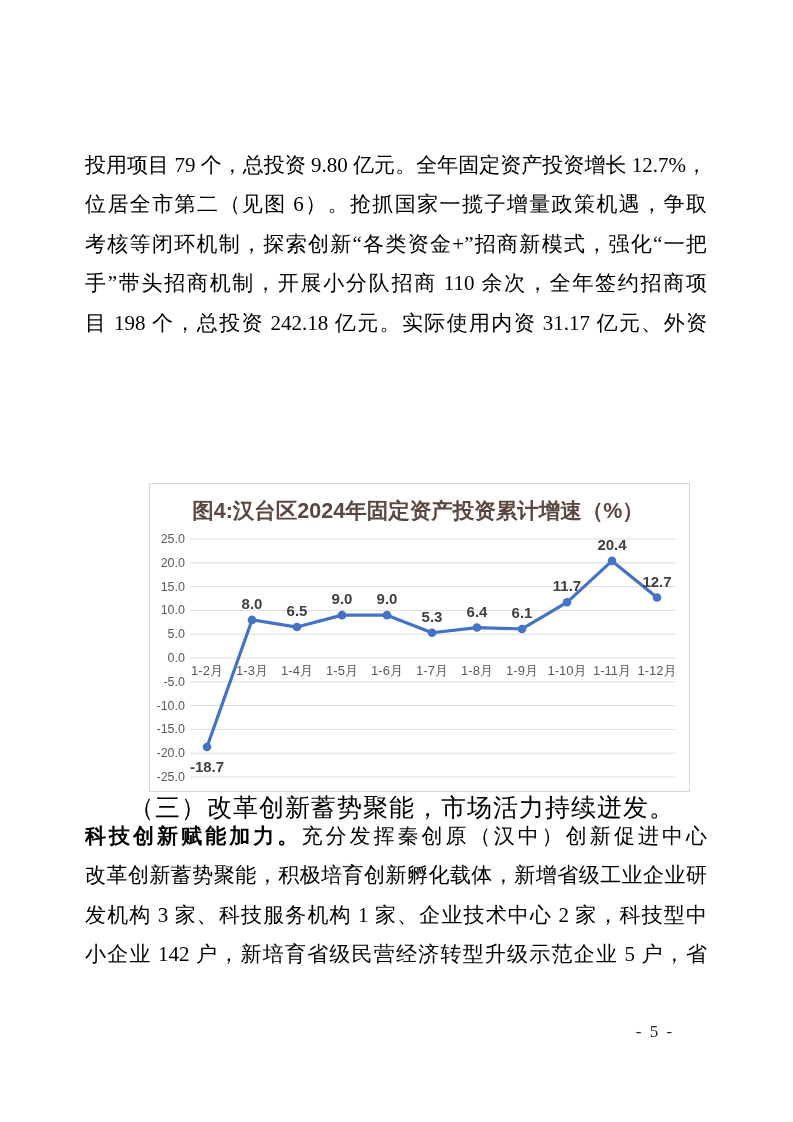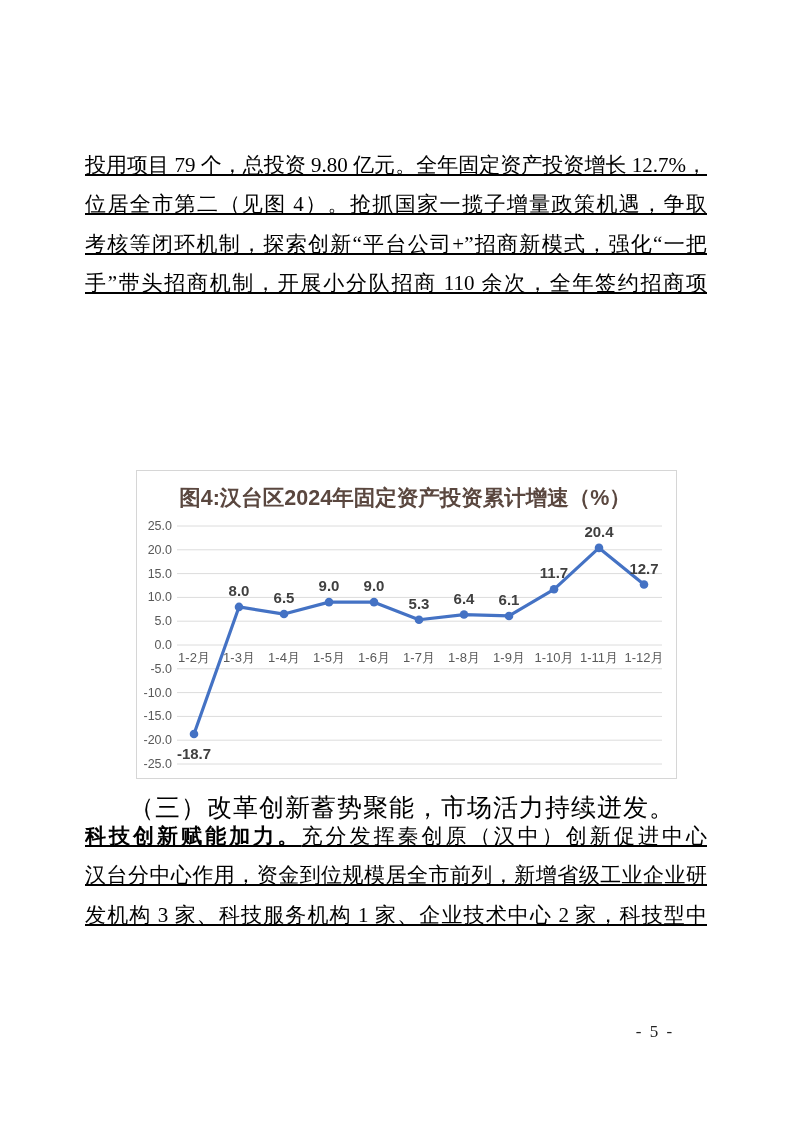--- a/index.html
+++ b/index.html
@@ -14,21 +14,20 @@
   .textblock{position:absolute;left:85px;width:622px;}
   .tline{
     font-size:21px;
     line-height:39.4px;
     height:39.4px;
     text-align:justify;
     text-align-last:justify;
     text-justify:inter-character;
     overflow:hidden;
     white-space:normal;
-    text-decoration:underline;
   }
   .tline .rb{font-weight:700;}
   #para1{top:146px;}
   #para2{top:817px;}
   .heading{
     position:absolute;left:85px;top:788px;width:622px;
     font-size:25px;line-height:39.4px;height:39.4px;
     text-indent:44px;
     letter-spacing:1px;
   }
@@ -46,26 +45,27 @@
     letter-spacing:2px;
   }
 </style>
 </head>
 <body>
 
 <div class="page">
 
   <div class="textblock" id="para1">
       <div class="tline"><span class="rn">投用项目 79 个，总投资 9.80 亿元。全年固定资产投资增长 12.7%，</span></div>
-      <div class="tline"><span class="rn">位居全市第二（见图 4）。抢抓国家一揽子增量政策机遇，争取</span></div>
-      <div class="tline"><span class="rn">考核等闭环机制，探索创新“平台公司+”招商新模式，强化“一把</span></div>
+      <div class="tline"><span class="rn">位居全市第二（见图 6）。抢抓国家一揽子增量政策机遇，争取</span></div>
+      <div class="tline"><span class="rn">考核等闭环机制，探索创新“各类资金+”招商新模式，强化“一把</span></div>
       <div class="tline"><span class="rn">手”带头招商机制，开展小分队招商 110 余次，全年签约招商项</span></div>
+      <div class="tline"><span class="rn">目 198 个，总投资 242.18 亿元。实际使用内资 31.17 亿元、外资</span></div>
     </div>
 
-  <figure class="chart-box" style="margin:0">
+  <figure class="chart-box" style="margin:13px">
     <svg id="chart-svg" width="538" height="306" viewBox="0 0 538 306">
         <text x="268" y="34" text-anchor="middle" font-family="&quot;Liberation Sans&quot;,&quot;DejaVu Sans&quot;,sans-serif" font-size="21.5" font-weight="700" fill="#5a473f">图4:汉台区2024年固定资产投资累计增速（%）</text>
         <line x1="40" y1="55" x2="525" y2="55" stroke="#dcdcdc" stroke-width="1"></line>
         <text x="35" y="59" text-anchor="end" font-family="&quot;Liberation Sans&quot;,&quot;DejaVu Sans&quot;,sans-serif" font-size="12.5" fill="#595959">25.0</text>
         <line x1="40" y1="78.8" x2="525" y2="78.8" stroke="#dcdcdc" stroke-width="1"></line>
         <text x="35" y="82.8" text-anchor="end" font-family="&quot;Liberation Sans&quot;,&quot;DejaVu Sans&quot;,sans-serif" font-size="12.5" fill="#595959">20.0</text>
         <line x1="40" y1="102.6" x2="525" y2="102.6" stroke="#dcdcdc" stroke-width="1"></line>
         <text x="35" y="106.6" text-anchor="end" font-family="&quot;Liberation Sans&quot;,&quot;DejaVu Sans&quot;,sans-serif" font-size="12.5" fill="#595959">15.0</text>
         <line x1="40" y1="126.39999999999999" x2="525" y2="126.39999999999999" stroke="#dcdcdc" stroke-width="1"></line>
         <text x="35" y="130.39999999999998" text-anchor="end" font-family="&quot;Liberation Sans&quot;,&quot;DejaVu Sans&quot;,sans-serif" font-size="12.5" fill="#595959">10.0</text>
@@ -117,19 +117,20 @@
         <text x="417" y="107.30799999999999" text-anchor="middle" font-family="&quot;Liberation Sans&quot;,&quot;DejaVu Sans&quot;,sans-serif" font-size="15" font-weight="700" fill="#404040">11.7</text>
         <text x="462" y="65.896" text-anchor="middle" font-family="&quot;Liberation Sans&quot;,&quot;DejaVu Sans&quot;,sans-serif" font-size="15" font-weight="700" fill="#404040">20.4</text>
         <text x="507" y="102.548" text-anchor="middle" font-family="&quot;Liberation Sans&quot;,&quot;DejaVu Sans&quot;,sans-serif" font-size="15" font-weight="700" fill="#404040">12.7</text>
       </svg>
   </figure>
 
   <div class="heading">（三）改革创新蓄势聚能，市场活力持续迸发。</div>
 
   <div class="textblock" id="para2">
       <div class="tline"><span class="rb">科技创新赋能加力。</span><span class="rn">充分发挥秦创原（汉中）创新促进中心</span></div>
-      <div class="tline"><span class="rn">汉台分中心作用，资金到位规模居全市前列，新增省级工业企业研</span></div>
+      <div class="tline"><span class="rn">改革创新蓄势聚能，积极培育创新孵化载体，新增省级工业企业研</span></div>
       <div class="tline"><span class="rn">发机构 3 家、科技服务机构 1 家、企业技术中心 2 家，科技型中</span></div>
+      <div class="tline"><span class="rn">小企业 142 户，新培育省级民营经济转型升级示范企业 5 户，省</span></div>
     </div>
 
   <div class="page-number">- 5 -</div>
 
 </div>
 
 </body></html>

